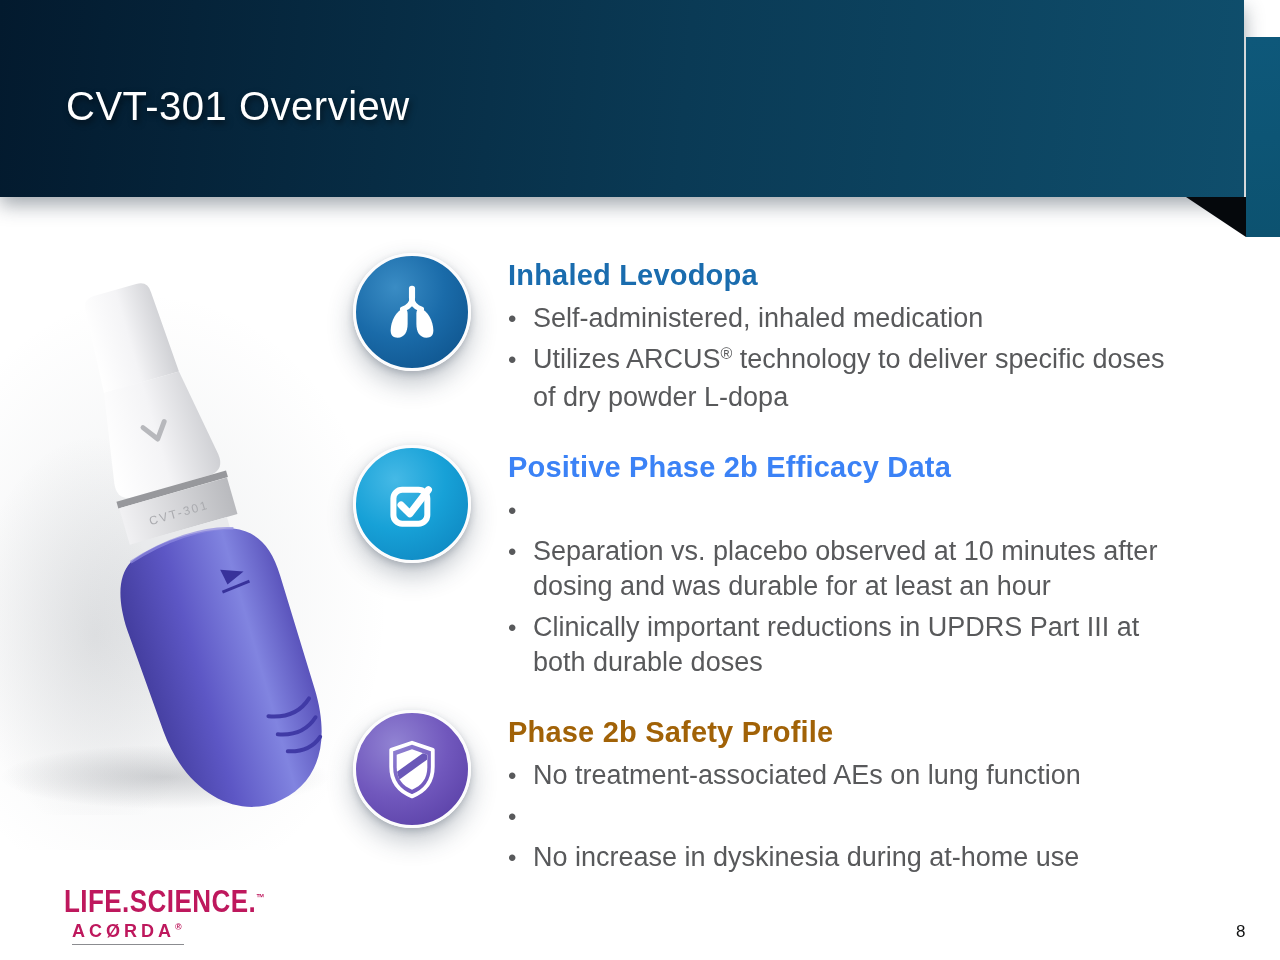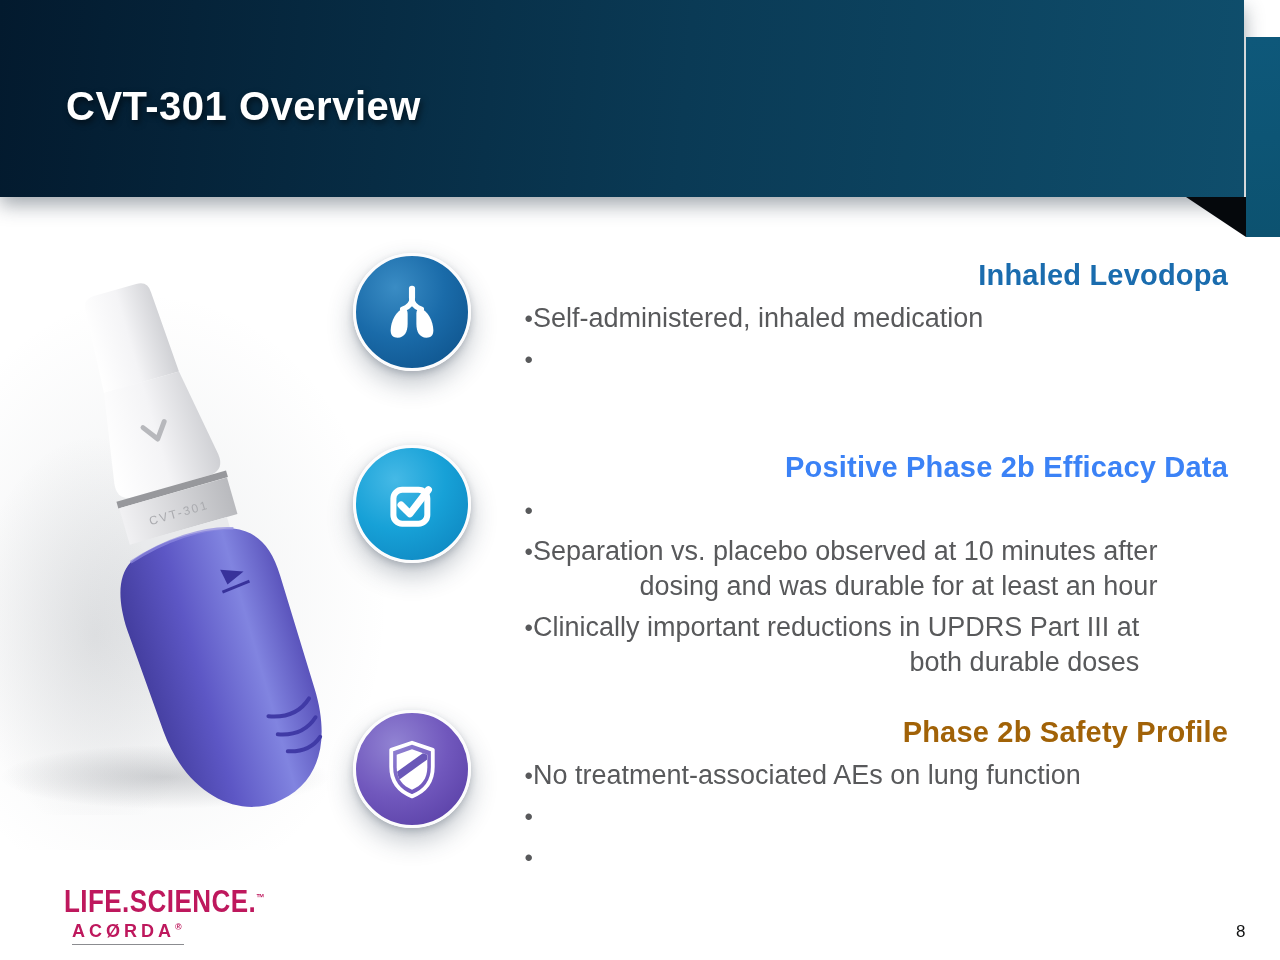--- a/index.html
+++ b/index.html
@@ -11,21 +11,21 @@
 
   
   .banner {
     position:absolute; left:0; top:0; width:1244px; height:197px;
     background:linear-gradient(95deg, #031a2e 0%, #0a3click 0%, #0a3a55 55%, #0f4e6c 100%);
     background:linear-gradient(95deg, #031a2e 0%, #0a3a55 55%, #0f4e6c 100%);
     box-shadow:0 8px 18px rgba(35,50,65,.42);
   }
   .page-title {
     position:absolute; left:66px; top:84px;
-    font-size:40px; font-weight:bold; color:#ffffff; letter-spacing:.5px;
+    font-size:40px; font-weight:normal; color:#ffffff; letter-spacing:.5px;
     text-shadow:2px 3px 6px rgba(0,0,0,.55);
   }
   .ribbon {
     position:absolute; left:1246px; top:37px; width:34px; height:200px;
     background:linear-gradient(180deg,#0e587a 0%, #0c5270 100%);
   }
   .ribbon-fold {
     position:absolute; left:1186px; top:197px; width:60px; height:40px;
     background:#05080c; clip-path:polygon(0 0, 100% 0, 100% 100%);
   }
@@ -47,21 +47,21 @@
     position:absolute; left:0; top:0; width:118px; height:118px; border-radius:50%;
     border:3px solid #fcfcfd;
     box-shadow:0 12px 26px rgba(40,55,75,.30), 0 3px 7px rgba(40,55,75,.22);
     display:flex; align-items:center; justify-content:center;
   }
   .icon-lungs  { background:radial-gradient(circle at 35% 28%, #3a8cc4 0%, #1a6ba9 46%, #0c4e86 100%); }
   .icon-check  { background:radial-gradient(circle at 35% 28%, #45b9e6 0%, #17a1d7 46%, #0c80bb 100%); }
   .icon-shield { background:radial-gradient(circle at 35% 28%, #9183d3 0%, #7158bd 48%, #5339a0 100%); }
   .icon-circle svg { width:70px; height:70px; }
 
-  .texts { position:absolute; left:155px; top:4px; width:720px;text-align:right; }
+  .texts { position:absolute; left:155px; top:4px; width:720px; }
   .section-heading { font-size:29px; font-weight:bold; line-height:36px; margin-bottom:8px; letter-spacing:.2px; }
   .hc1 { color:#1a6cae; }
   .hc2 { color:#3b82f6; }
   .hc3 { color:#a16207; }
 
   .bullets { list-style:none; }
   .bullet { display:flex; margin-bottom:6px; color:#58595b; font-size:27px; line-height:35px; }
   .bullet .dot { flex:0 0 25px; width:25px; font-size:24px; }
   .bullet .txt { white-space:pre; }
   .reg { font-size:16px; position:relative; top:-9px; }
@@ -147,20 +147,22 @@
     </div>
     <div class="texts">
       <div class="section-heading hc1">Inhaled Levodopa</div>
       <ul class="bullets">
         <li class="bullet">
           <span class="dot">•</span>
           <span class="txt">Self-administered, inhaled medication</span>
         </li>
         <li class="bullet">
           <span class="dot">•</span>
+          <span class="txt"><span>Utilizes ARCUS</span><span class="reg">®</span><span> technology to deliver specific doses
+of dry powder L-dopa</span></span>
         </li>
       </ul>
     </div>
   </div>
 
   <div class="section s2">
     <div class="icon-circle icon-check">
       <svg viewBox="0 0 64 64" aria-hidden="true">
         <rect x="15" y="19" width="31" height="31" rx="8" fill="none" stroke="#ffffff" stroke-width="5.5"></rect>
         <path d="M22 33 L30 41 L47 19" fill="none" stroke="#ffffff" stroke-width="6.5" stroke-linecap="round" stroke-linejoin="round"></path>
@@ -206,20 +208,21 @@
       <ul class="bullets">
         <li class="bullet">
           <span class="dot">•</span>
           <span class="txt">No treatment-associated AEs on lung function</span>
         </li>
         <li class="bullet">
           <span class="dot">•</span>
         </li>
         <li class="bullet">
           <span class="dot">•</span>
+          <span class="txt">No increase in dyskinesia during at-home use</span>
         </li>
       </ul>
     </div>
   </div>
 
   <div class="logo">
     <div class="logo-line1"><span>LIFE.SCIENCE.</span><span class="tm">™</span></div>
     <div class="logo-sub">
       <div class="logo-acorda"><span>ACØRDA</span><span class="rg">®</span></div>
       <div class="logo-thera">THERAPEUTICS</div>

